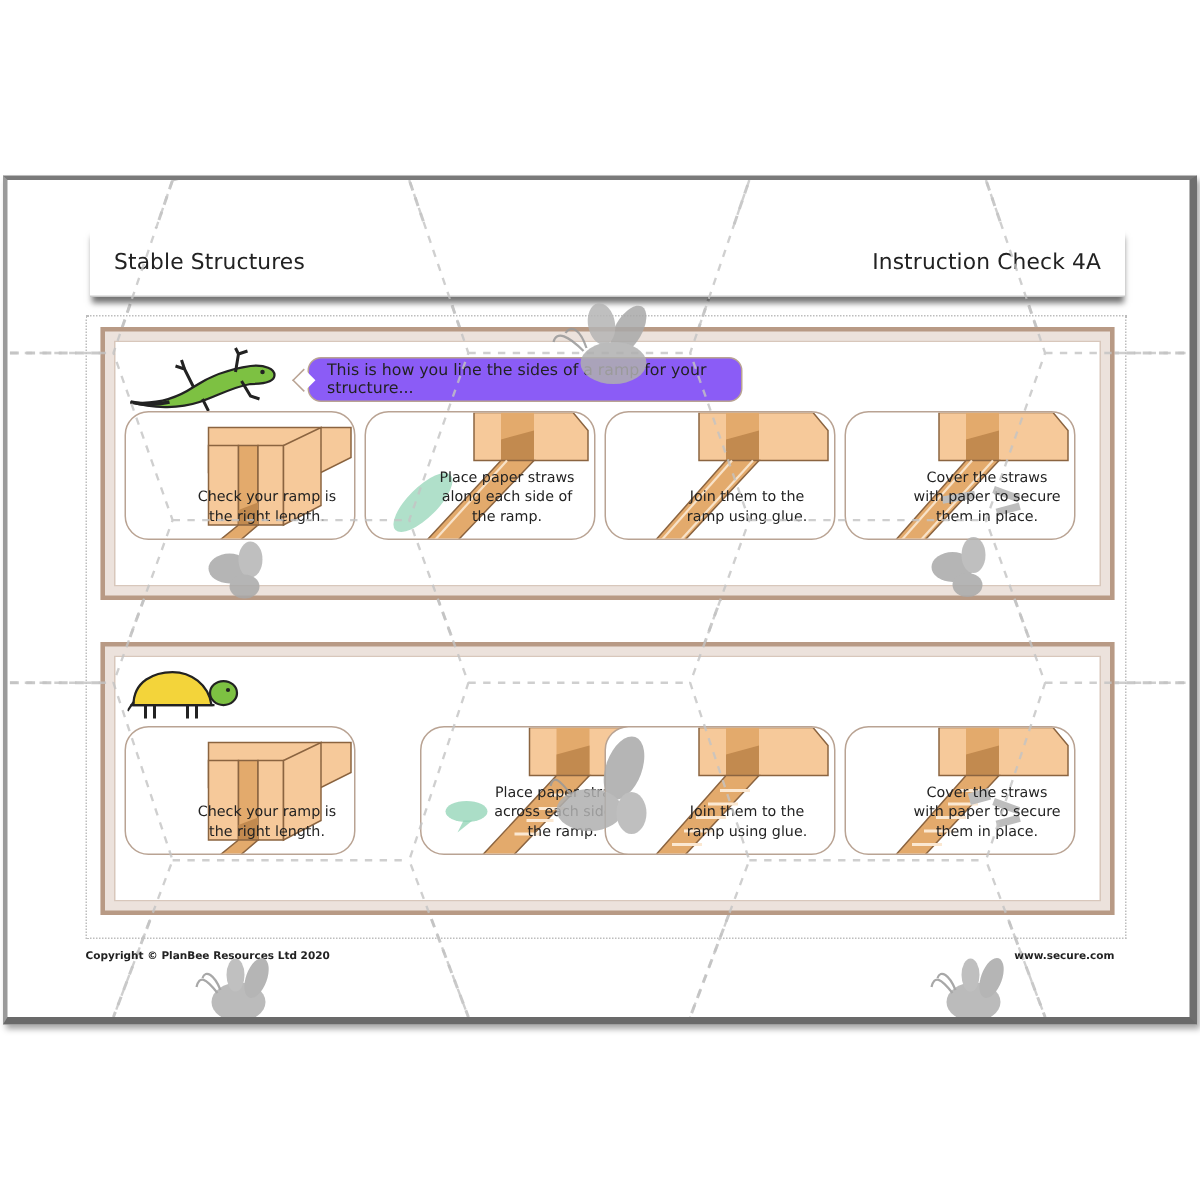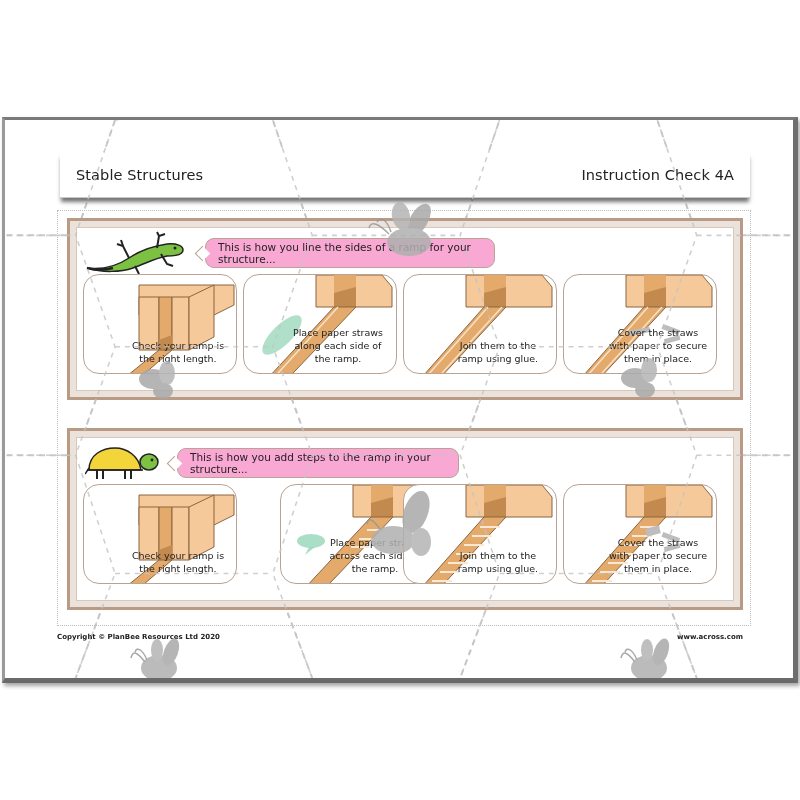--- a/index.html
+++ b/index.html
@@ -46,34 +46,34 @@
   .panel .inner {
     position: absolute; left: 6px; top: 6px; right: 6px; bottom: 6px;
     background: #ffffff;
     border: 1px solid #d8c7bb;
   }
   .panel-1 { top: 98px; }
   .panel-2 { top: 308px; }
 
   .speech {
     position: absolute; top: 10px; height: 30px;
-    background: #f9a8d4; border: 1.5px solid #b9a393; border-radius: 9px;
+    background: #8b5cf6; border: 1.5px solid #b9a393; border-radius: 9px;
     font-size: 10.5px; color: #222; display: flex; align-items: center; padding-left: 12px;
     z-index: 4;
   }
   .speech::before {
     content: ""; position: absolute; left: -9px; top: 9px; width: 10px; height: 10px;
     background: #fff; border-left: 1.5px solid #b9a393; border-bottom: 1.5px solid #b9a393;
     transform: rotate(45deg);
   }
 
   .mascot { position: absolute; z-index: 4; }
 
   .card {
-    position: absolute; top: 46px; width: 154px; height: 100px;
+    position: absolute; top: 46px; width: 154px; height: 86px;
     border: 1.5px solid #b9a393; border-radius: 16px; background: #fff;
     overflow: hidden; z-index: 3;
   }
   .card svg.illus { position: absolute; left: 0; top: 0; width: 154px; height: 121px; }
   .card .caption {
     position: absolute; right: 8px; bottom: 8px; width: 100px;
     font-size: 9.5px; line-height: 13px; color: #222; text-align: center; z-index: 2;
   }
 
   .footer-left, .footer-right {
@@ -201,23 +201,20 @@
         <circle cx="67" cy="16" r="1.4" fill="#222"></circle>
         <g stroke="#222" stroke-width="2">
             <line x1="12" y1="26" x2="12" y2="35"></line>
             <line x1="18" y1="26" x2="18" y2="35"></line>
             <line x1="40" y1="26" x2="40" y2="35"></line>
             <line x1="46" y1="26" x2="46" y2="35"></line>
           </g>
         <path d="M4,24 L0,30" stroke="#222" stroke-width="1.5"></path>
       </svg>
 
-      <div class="speech" style="left:100px;width:282px;">
-        <span>This is how you add steps to the ramp in your structure...</span>
-      </div>
 
       <div class="card" style="left:6px;">
         <svg class="illus" viewBox="0 0 154 121">
           <polygon points="55,10 150,10 150,30 130,40 55,40" fill="#f6c99a" stroke="#8b6440" stroke-width="1"></polygon>
           <polygon points="55,22 75,22 75,75 55,75" fill="#f6c99a" stroke="#8b6440" stroke-width="1"></polygon>
           <polygon points="75,22 88,22 88,75 75,75" fill="#e3aa6c" stroke="#8b6440" stroke-width="1"></polygon>
           <polygon points="88,22 105,22 105,75 88,75" fill="#f6c99a" stroke="#8b6440" stroke-width="1"></polygon>
           <polygon points="105,22 130,10 130,62 105,75" fill="#f6c99a" stroke="#8b6440" stroke-width="1"></polygon>
           <polygon points="75,65 88,60 88,75 75,75" fill="#c28a4f"></polygon>
           <polygon points="75,75 88,75 38,118 22,118" fill="#e3aa6c" stroke="#8b6440" stroke-width="1"></polygon>
@@ -282,21 +279,21 @@
           <rect x="82" y="42" width="14" height="8" fill="#bdbdbd" transform="rotate(-15 89 46)"></rect>
           <rect x="98" y="50" width="18" height="5" fill="#bdbdbd" transform="rotate(20 107 52)"></rect>
           <rect x="100" y="60" width="16" height="5" fill="#bdbdbd" transform="rotate(-15 108 62)"></rect>
         </svg>
         <div class="caption">Cover the straws with paper to secure them in place.</div>
       </div>
     </div>
   </div>
 
   <div class="footer-left">Copyright © PlanBee Resources Ltd 2020</div>
-  <div class="footer-right">www.across.com</div>
+  <div class="footer-right">www.secure.com</div>
 
   <svg class="hex-fg" viewBox="0 0 796 566">
     <g stroke="#c4c4c4" stroke-width="1.6" stroke-dasharray="5,5" fill="none" opacity="0.8">
       <polyline points="110,0 70,117 110,230 70,340 110,460 70,566"></polyline>
       <polyline points="270,0 310,117 270,230 310,340 270,460 310,566"></polyline>
       <polyline points="500,0 460,117 500,230 460,340 500,460 460,566"></polyline>
       <polyline points="660,0 700,117 660,230 700,340 660,460 700,566"></polyline>
       <line x1="0" y1="117" x2="70" y2="117"></line>
       <line x1="310" y1="117" x2="460" y2="117"></line>
       <line x1="700" y1="117" x2="796" y2="117"></line>

